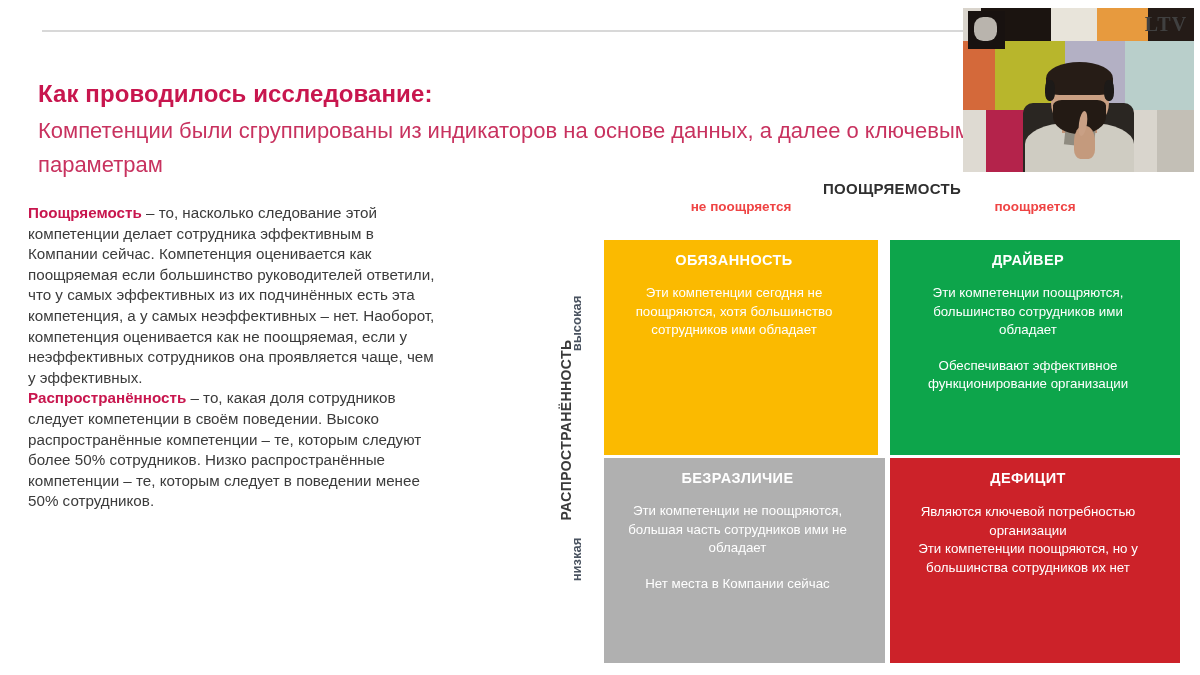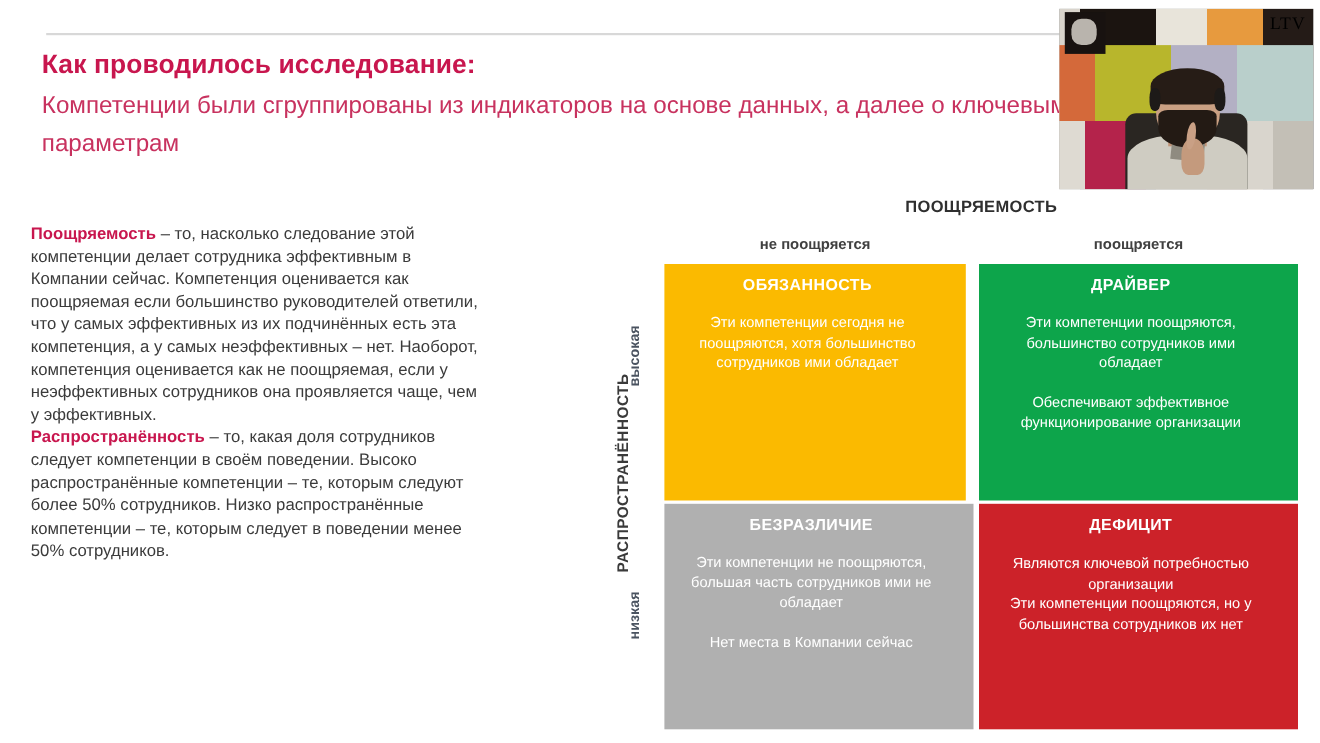--- a/index.html
+++ b/index.html
@@ -40,20 +40,21 @@
     top: 42px;
     width: 1060px;
   }
   .heading-main {
     font-size: 24px;
     font-weight: bold;
     color: #c8164e;
     letter-spacing: 0.1px;
     line-height: 34px;
     white-space: nowrap;
+    margin-top: 35px;
   }
   .heading-sub {
     font-size: 22px;
     font-weight: normal;
     color: #c8325f;
     line-height: 34px;
     margin-top: 3px;
     width: 1010px;
   }
 
@@ -116,24 +117,24 @@
     top: 180px;
     width: 576px;
     text-align: center;
     font-size: 15px;
     font-weight: bold;
     color: #2f2f2f;
     letter-spacing: 0.3px;
   }
   .h-axis-left, .h-axis-right {
     position: absolute;
-    top: 214px;
+    top: 199px;
     font-size: 13.5px;
     font-weight: bold;
-    color: #404040;
+    color: #ef4444;
     text-align: center;
   }
   .h-axis-left  { left: 604px; width: 274px; }
   .h-axis-right { left: 890px; width: 290px; }
 
   
   .quad {
     position: absolute;
     box-sizing: border-box;
     color: #ffffff;
@@ -283,23 +284,23 @@
   .wc-poster-face {
     position: absolute;
     left: 18%; top: 16%;
     width: 62%; height: 64%;
     background: #b9b4ad;
     border-radius: 40%;
   }
   .wc-letters {
     position: absolute;
     right: 3%; top: 3%;
-    font-size: 16px;
-    font-weight: normal;
-    color: #000000;
+    font-size: 20px;
+    font-weight: bold;
+    color: #404040;
     letter-spacing: 1px;
     font-family: "Liberation Serif", serif;
   }
 </style>
 </head>
 <body>
 
 <div class="slide">
 
   <div class="top-rule"></div>

